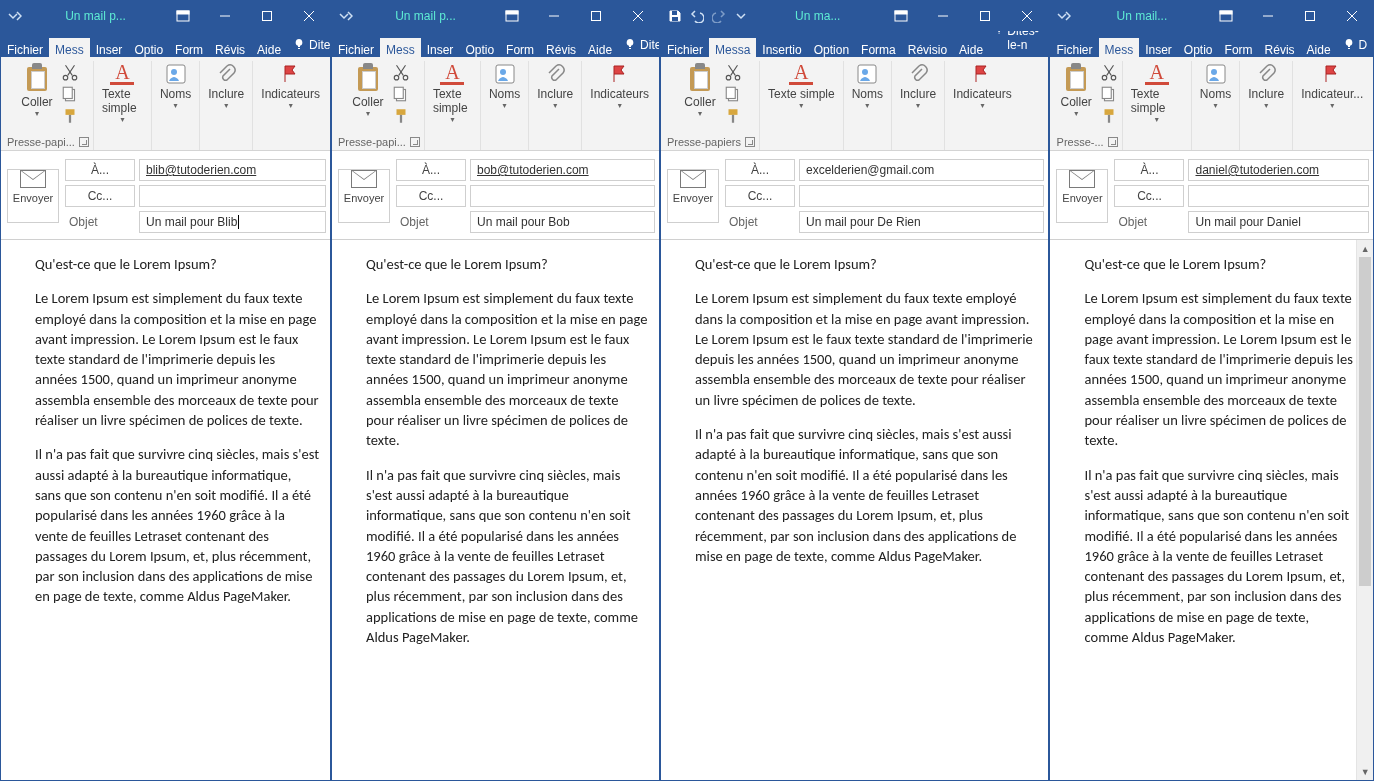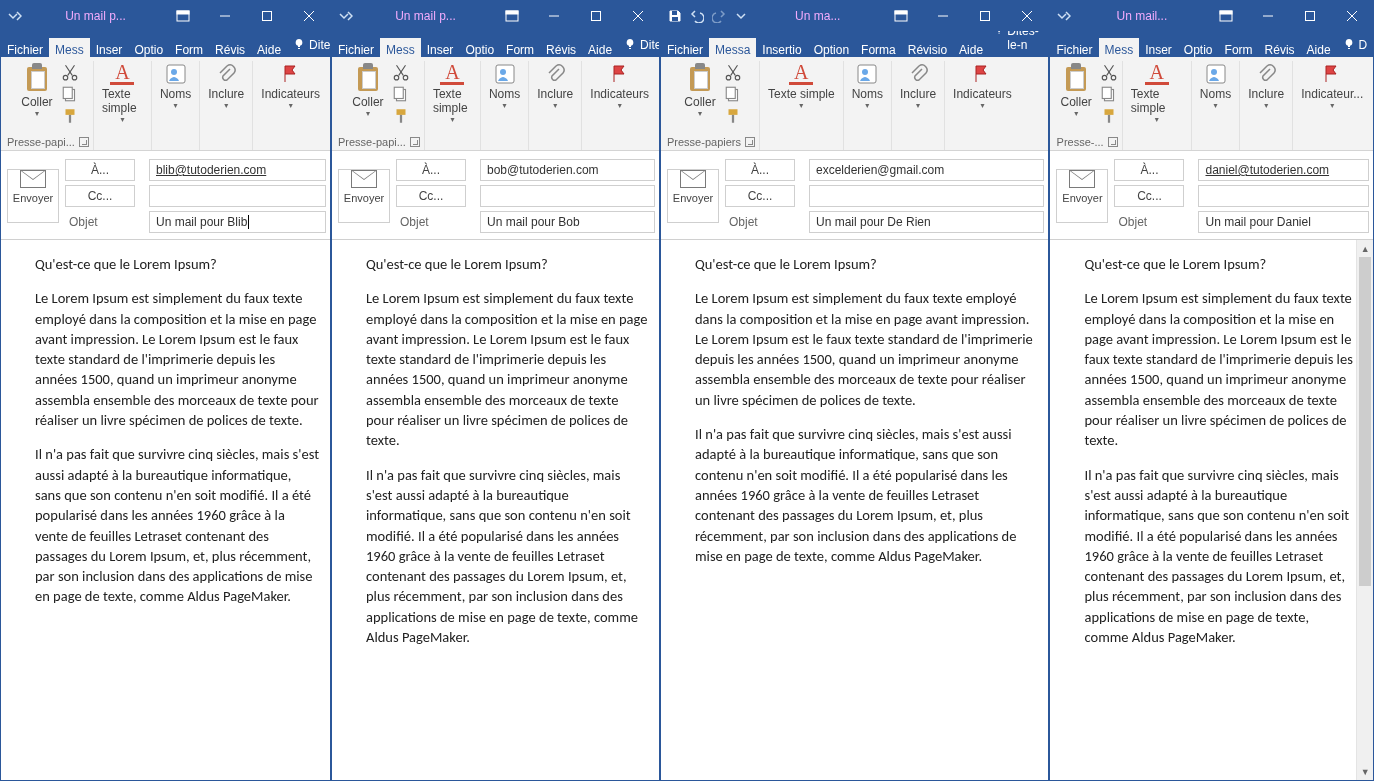--- a/index.html
+++ b/index.html
@@ -19,21 +19,21 @@
     background: #fff;
     position: relative;
   }
   .w1 { width: 331px; }
   .w2 { width: 329px; }
   .w3 { width: 397px; }
   .w4 { width: 343px; }
   
   .titlebar {
     background: #2b579a;
-    color: #f0abfc;
+    color: #5eead4;
     height: 30px;
     display: flex;
     align-items: center;
     overflow: hidden;
     font-size: 12px;
   }
   .titlebar .qat {
     display: flex;
     align-items: center;
     gap: 6px;
@@ -175,21 +175,21 @@
   .fieldlabel {
     width:70px;height:22px;border:1px solid #cfcfcf;background:#fff;
     display:flex;align-items:center;justify-content:center;
     font-size:12px;color:#444;
   }
   .fieldlabel.plain { border:none;background:transparent;justify-content:flex-start;padding-left:4px;color:#666;}
   .fieldinput {
     flex:1;height:22px;border:1px solid #cfcfcf;background:#fff;
     padding: 2px 6px;font-size:12px;color:#333;
     display:flex;align-items:center;
-    overflow:hidden;white-space:nowrap;margin-left:10px;
+    overflow:hidden;white-space:nowrap;
   }
   .cursor { display:inline-block;width:1px;height:14px;background:#000;margin-left:1px;vertical-align:middle;}
   
   .bodyarea {
     flex:1;
     padding: 14px 10px 10px 10px;
     overflow:hidden;
     position:relative;
   }
   .bodyarea.scroll { padding-right: 20px; }
@@ -538,21 +538,21 @@
     <div class="sendcol">
         <div class="sendbtn">
           <div class="envelope"></div>
           <span>Envoyer</span>
         </div>
       </div>
     <div class="fieldscol">
       <div class="fieldrow">
           <div class="fieldlabel">À...</div>
           <div class="fieldinput">
-            <span style="">bob@tutoderien.com</span>
+            <span style="text-decoration:underline">bob@tutoderien.com</span>
           </div>
         </div>
       <div class="fieldrow">
           <div class="fieldlabel">Cc...</div>
           <div class="fieldinput"></div>
         </div>
       <div class="fieldrow">
           <div class="fieldlabel plain">Objet</div>
           <div class="fieldinput">Un mail pour Bob</div>
         </div>

